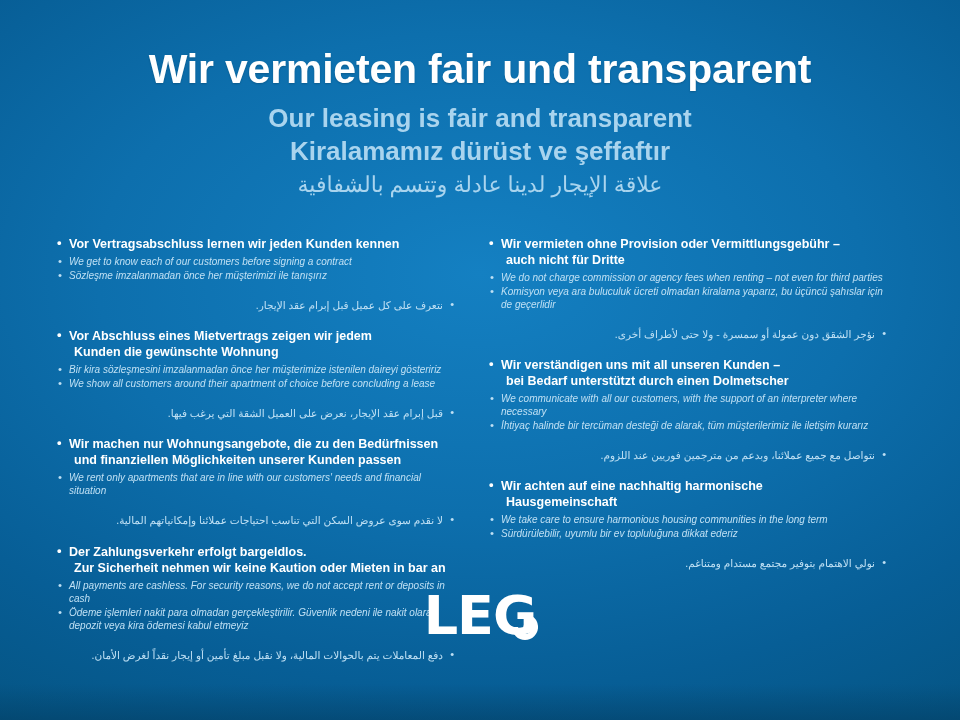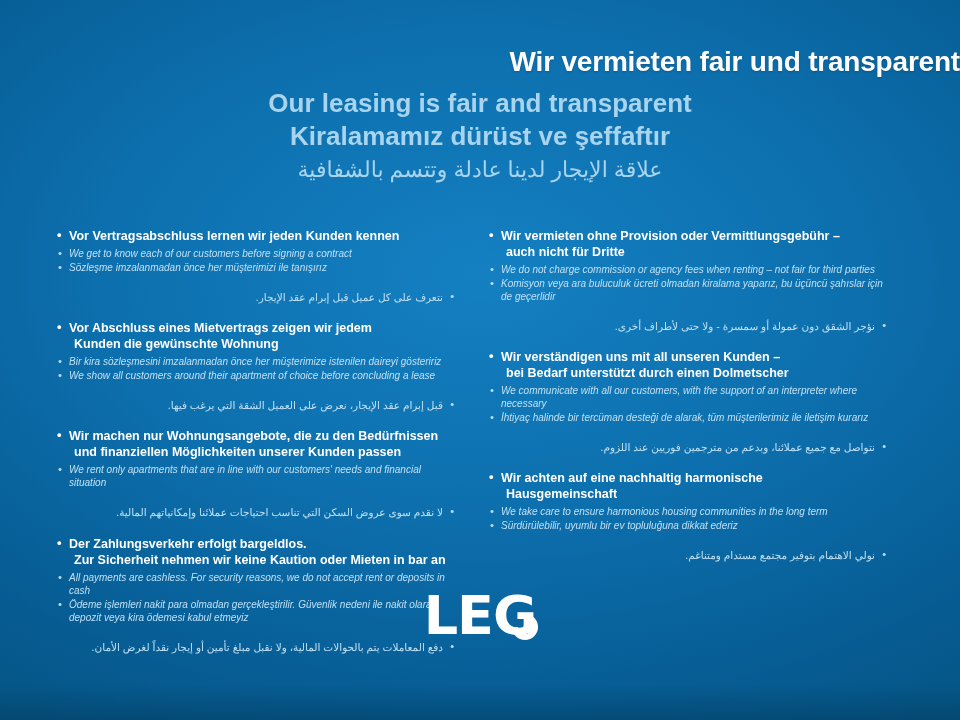--- a/index.html
+++ b/index.html
@@ -32,27 +32,26 @@
   
   .titles {
     position: absolute;
     top: 46px;
     left: 0;
     width: 960px;
     text-align: center;
     color: #ffffff;
   }
   .title-de {
-    font-size: 28px;
+    font-size: 41px;
     font-weight: bold;
     letter-spacing: -0.2px;
     line-height: 1.15;
     color: #ffffff;
     text-shadow: 0 1px 2px rgba(0,0,0,0.18);
-    text-align: right;
   }
   .title-en {
     margin-top: 10px;
     font-size: 26px;
     font-weight: bold;
     color: #a9d4ee;
     line-height: 1.2;
   }
   .title-tr {
     margin-top: 2px;
@@ -73,21 +72,21 @@
   
   .columns {
     position: absolute;
     top: 228px;
     left: 0;
     width: 960px;
     height: 340px;
   }
   .col {
     position: absolute;
-    top: 0;
+    top: 8px;
     width: 400px;
   }
   .col-left { left: 56px; }
   .col-right { left: 488px; }
 
   .block { margin-bottom: 15px; }
 
   .headline {
     position: relative;
     padding-left: 13px;
@@ -233,21 +232,21 @@
 
     </div>
 
     <div class="col col-right">
 
       <div class="block">
         <div class="headline">
           <span>Wir vermieten ohne Provision oder Vermittlungsgebühr –</span>
           <span class="cont">auch nicht für Dritte</span>
         </div>
-        <div class="sub">We do not charge commission or agency fees when renting – not fair for third parties</div>
+        <div class="sub">We do not charge commission or agency fees when renting – not even for third parties</div>
         <div class="sub">Komisyon veya ara buluculuk ücreti olmadan kiralama yaparız, bu üçüncü şahıslar için de geçerlidir</div>
         <div class="sub-ar">نؤجر الشقق دون عمولة أو سمسرة - ولا حتى لأطراف أخرى.</div>
       </div>
 
       <div class="block">
         <div class="headline">
           <span>Wir verständigen uns mit all unseren Kunden –</span>
           <span class="cont">bei Bedarf unterstützt durch einen Dolmetscher</span>
         </div>
         <div class="sub">We communicate with all our customers, with the support of an interpreter where necessary</div>

